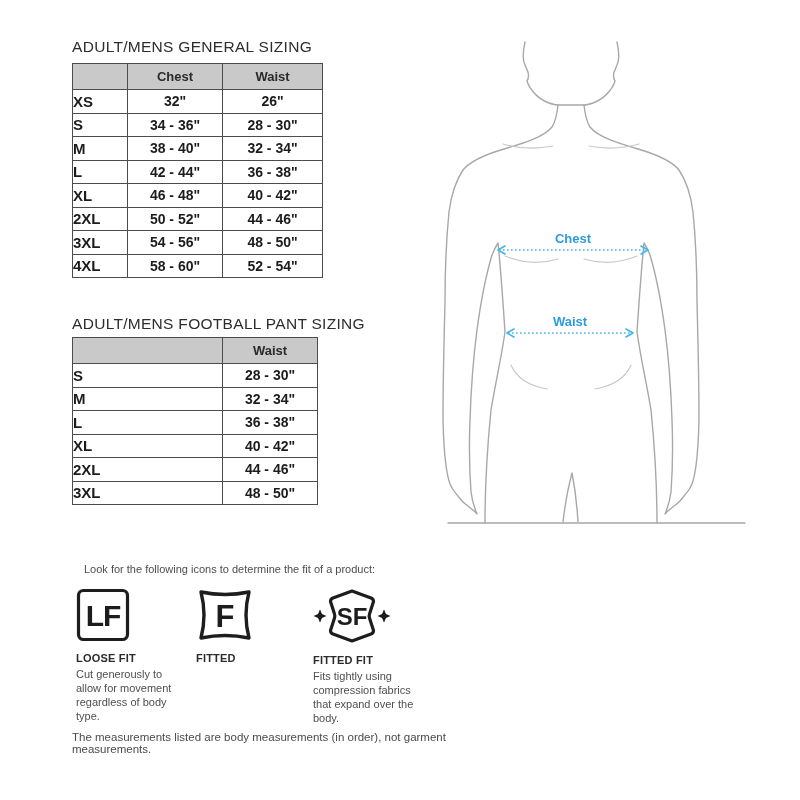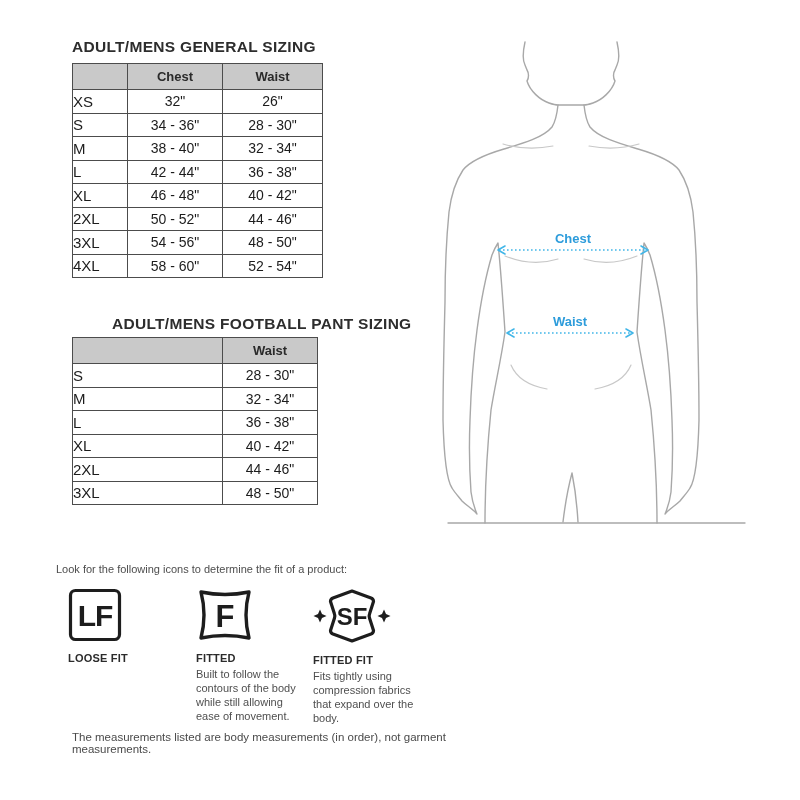--- a/index.html
+++ b/index.html
@@ -1,35 +1,35 @@
 <!DOCTYPE html>
 <html><head>
 <meta charset="utf-8">
 <style>
   html,body{margin:0;padding:0;background:#ffffff;}
   .canvas{position:relative;width:800px;height:800px;background:#ffffff;overflow:hidden;
           font-family:"Liberation Sans",sans-serif;color:#1c1c1c;}
 
-  .sec-title{position:absolute;left:72px;margin:0;font-size:15.5px;font-weight:bold;
+  .sec-title{position:absolute;left:72px;margin:0;font-size:15.5px;font-weight:normal;
              letter-spacing:.3px;color:#2d2d2d;white-space:nowrap;}
   .t1pos{top:38px;}
-  .t2pos{top:315px;margin-left:40px;}
+  .t2pos{top:315px;}
 
   table.tbl{position:absolute;left:72px;border-collapse:collapse;table-layout:fixed;}
   .tbl1{top:63px;}
   .tbl2{top:337px;}
   table.tbl th,table.tbl td{border:1.5px solid #4c4c4c;padding:0;vertical-align:middle;}
   table.tbl th{background:#c9c9c9;font-size:13px;font-weight:bold;color:#2a2a2a;text-align:center;height:25px;}
   .tbl2 th{height:21px;}
-  table.tbl td{height:22.5px;font-weight:normal;margin-left:20px;}
+  table.tbl td{height:22.5px;font-weight:bold;margin-left:20px;}
   .tbl2 td{height:21.5px;}
   td.size-cell{font-size:15px;text-align:left;padding-left:9px;}
   td.val-cell{font-size:14px;text-align:center;}
 
-  .intro{position:absolute;left:56px;top:563px;font-size:11px;color:#4d4d4d;}
+  .intro{position:absolute;left:84px;top:563px;font-size:11px;color:#4d4d4d;}
 
   .fit-item{position:absolute;top:588px;}
   .fit-item svg{display:block;}
   .fit-name{font-size:11px;font-weight:bold;color:#2b2b2b;margin-top:10px;letter-spacing:.2px;}
   .fit-desc{font-size:11px;line-height:14px;color:#4f4f4f;margin-top:3px;}
 
   .footer{position:absolute;left:72px;top:731px;width:452px;font-size:11.5px;
           line-height:12.3px;color:#4a4a4a;}
 
   .figure{position:absolute;left:415px;top:10px;}
@@ -141,35 +141,35 @@
         </tr>
       <tr>
           <td class="size-cell">3XL</td>
           <td class="val-cell">48 - 50"</td>
         </tr>
     </tbody>
   </table>
 
   <div class="intro">Look for the following icons to determine the fit of a product:</div>
 
-  <div class="fit-item" style="left:68px;width:106px">
+  <div class="fit-item" style="left:76px;width:106px">
     <svg width="54" height="54" viewBox="0 0 54 54">
       <rect class="icon-shape" x="2.5" y="2.5" width="49" height="49" rx="5" stroke-width="3.2"></rect>
       <text class="icon-letter" x="27" y="38" font-size="30" text-anchor="middle" letter-spacing="-1">LF</text>
     </svg>
     <div class="fit-name">LOOSE FIT</div>
+    <div class="fit-desc">Cut generously to allow for movement regardless of body type.</div>
   </div>
 
   <div class="fit-item" style="left:196px;width:108px">
     <svg width="58" height="54" viewBox="0 0 58 54">
       <path class="icon-shape" stroke-width="3.4" d="M 5,4 Q 29,9 53,4 Q 47,27 53,50 Q 29,45 5,50 Q 11,27 5,4 Z"></path>
       <text class="icon-letter" x="29" y="39" font-size="31" text-anchor="middle">F</text>
     </svg>
     <div class="fit-name">FITTED</div>
-    <div class="fit-desc">Built to follow the contours of the body while still allowing ease of movement.</div>
   </div>
 
   <div class="fit-item" style="left:313px;width:112px">
     <svg width="78" height="56" viewBox="0 0 78 56">
       <path class="icon-shape" stroke-width="3.2" d="M 39,3 L 20,10 Q 17.5,11 17.5,13.5 L 21.5,26 Q 22.2,28 21.5,30 L 17.5,42.5 Q 17.5,45 20,46 L 39,53 L 58,46 Q 60.5,45 60.5,42.5 L 56.5,30 Q 55.8,28 56.5,26 L 60.5,13.5 Q 60.5,11 58,10 Z"></path>
       <path fill="#1d1d1d" d="M 7,21.5 L 9,26 L 13.5,28 L 9,30 L 7,34.5 L 5,30 L 0.5,28 L 5,26 Z"></path>
       <path fill="#1d1d1d" d="M 71,21.5 L 73,26 L 77.5,28 L 73,30 L 71,34.5 L 69,30 L 64.5,28 L 69,26 Z"></path>
       <text class="icon-letter" x="39" y="37" font-size="24" text-anchor="middle">SF</text>
     </svg>
     <div class="fit-name">FITTED FIT</div>

